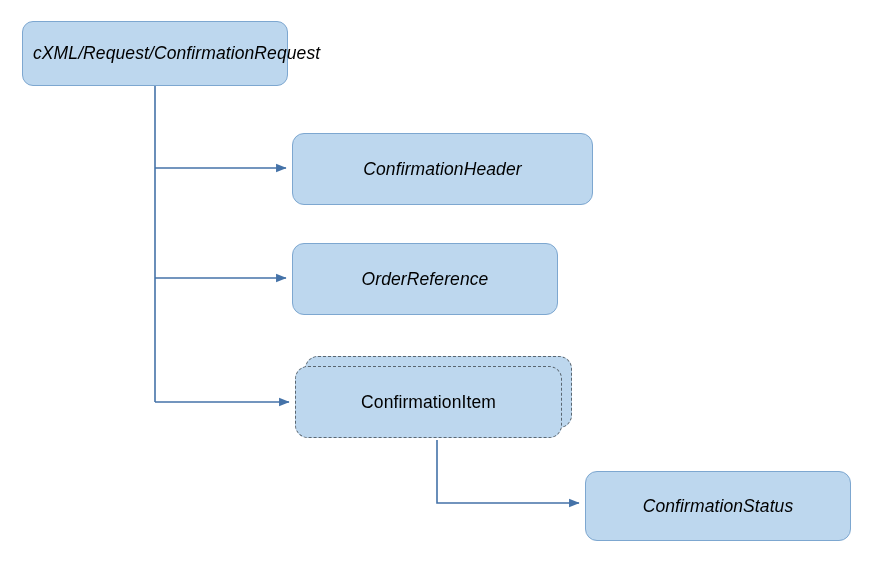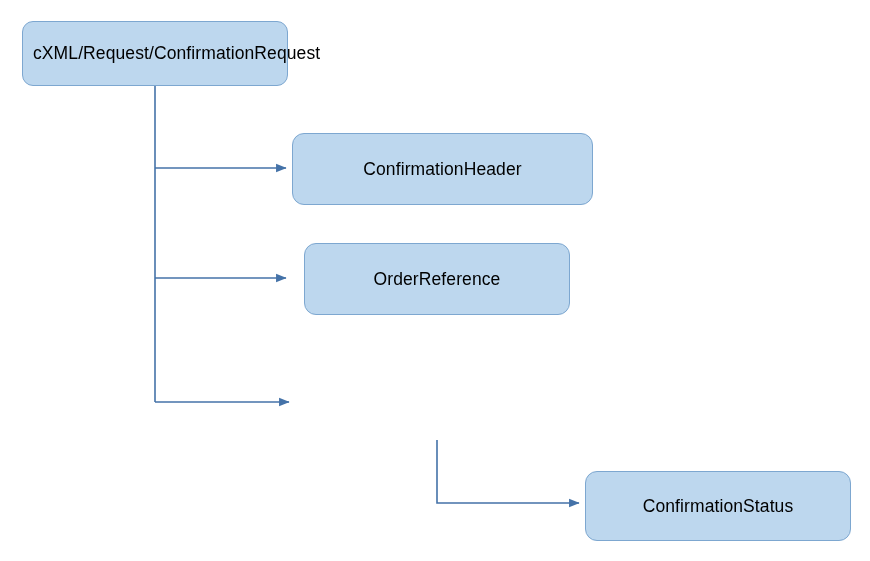--- a/index.html
+++ b/index.html
@@ -32,40 +32,40 @@
     border-radius: 12px;
     display: flex;
     align-items: center;
     justify-content: center;
     text-align: center;
     color: #000000;
     font-size: 17.5px;
     line-height: 1.42;
     letter-spacing: 0.1px;
     padding: 2px 10px;
+    font-style: italic;
   }
   .node-root {
     left: 22px;
     top: 21px;
     width: 266px;
     height: 65px;
     border-radius: 11px;
   }
   .node-header {
     left: 292px;
     top: 133px;
     width: 301px;
     height: 72px;
   }
   .node-orderref {
     left: 292px;
     top: 243px;
     width: 266px;
     height: 72px;
-    margin-left: 12px;
   }
   .node-status {
     left: 585px;
     top: 471px;
     width: 266px;
     height: 70px;
   }
   
   .stack {
     position: absolute;
@@ -137,18 +137,24 @@
   </div>
 
   <div class="node node-header">
     <span class="node-label">ConfirmationHeader</span>
   </div>
 
   <div class="node node-orderref">
     <span class="node-label">OrderReference</span>
   </div>
 
+  <div class="stack">
+    <div class="stack-back"></div>
+    <div class="stack-front">
+      <span class="node-label">ConfirmationItem</span>
+    </div>
+  </div>
 
   <div class="node node-status">
     <span class="node-label">ConfirmationStatus</span>
   </div>
 
 </div>
 
 </body></html>

